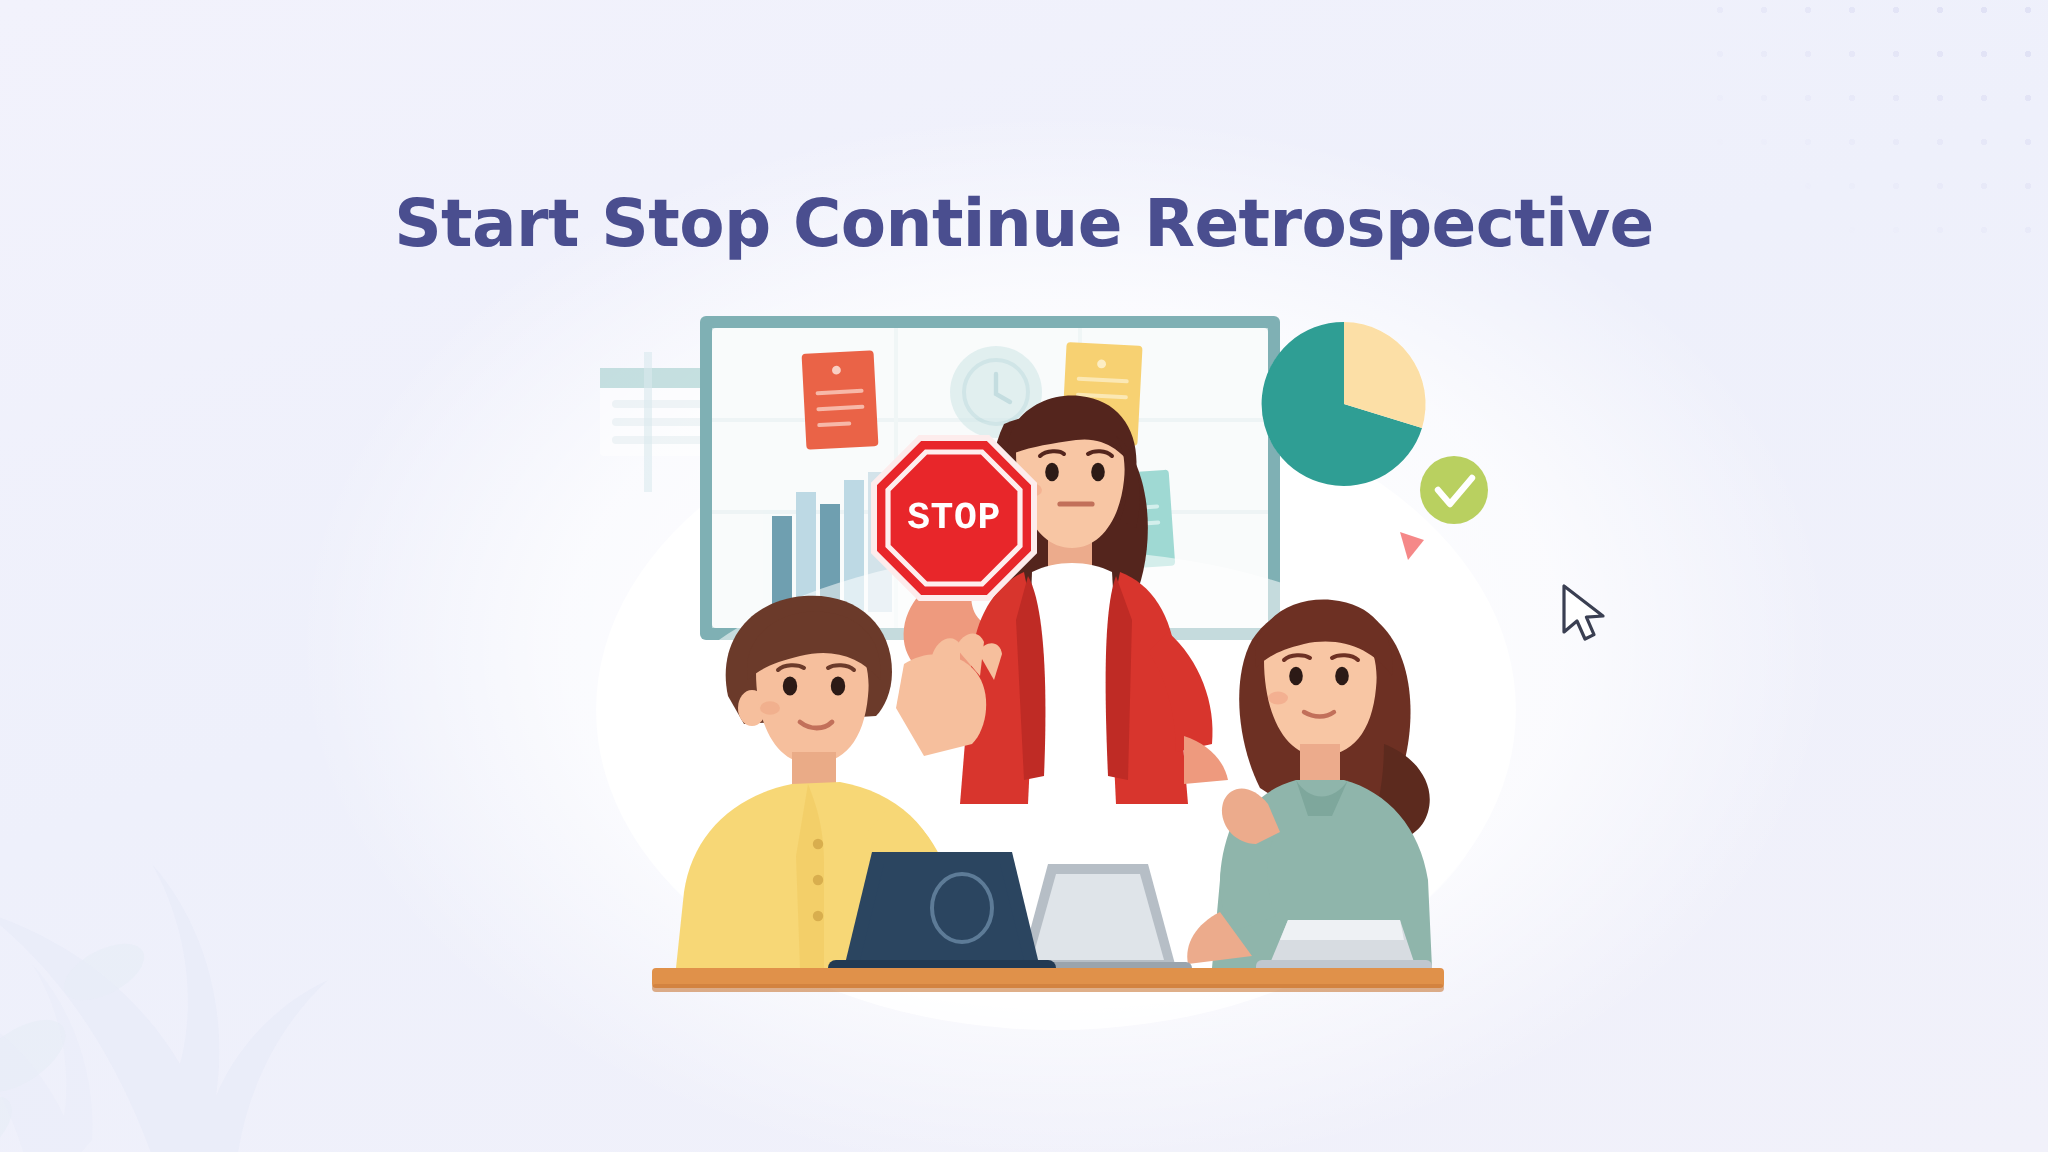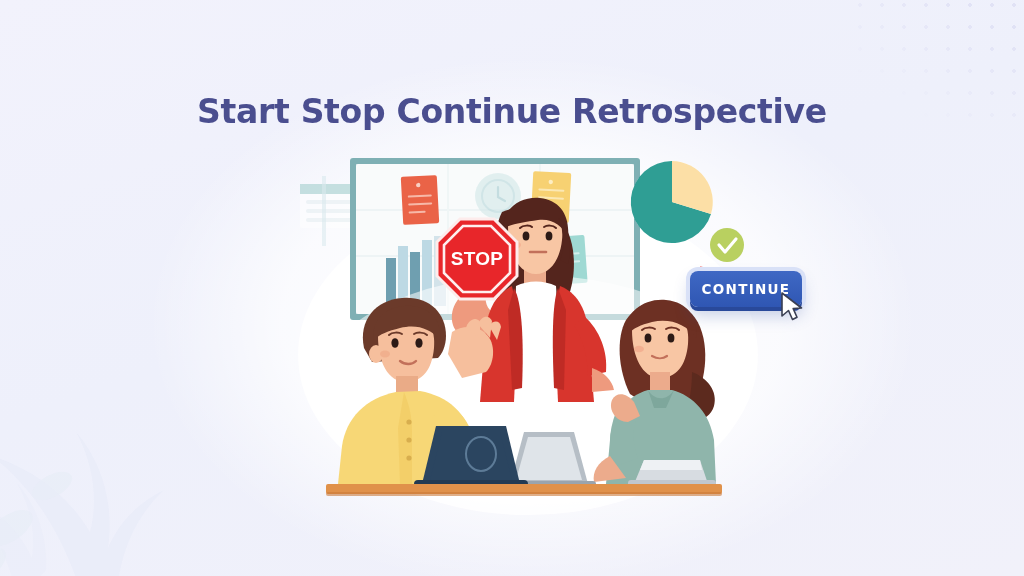--- a/index.html
+++ b/index.html
@@ -124,21 +124,21 @@
     width: 84px;
     height: 84px;
   }
   .stop-sign svg { width: 100%; height: 100%; display: block; }
   .stop-label {
     position: absolute;
     inset: 0;
     display: flex;
     align-items: center;
     justify-content: center;
-    font-family: Liberation Sans, sans-serif;
+    font-family: Liberation Mono, monospace;
     font-weight: 700;
     font-size: 19px;
     color: #ffffff;
     letter-spacing: .3px;
     pointer-events: none;
   }
 </style>
 </head>
 <body>
 
@@ -378,21 +378,20 @@
 
 
   <div class="stop-sign">
     <svg viewBox="0 0 84 84" xmlns="http://www.w3.org/2000/svg">
       <polygon points="25,2 59,2 82,25 82,59 59,82 25,82 2,59 2,25" fill="#e8262a" stroke="#fdecec" stroke-width="3"></polygon>
       <polygon points="28,9 56,9 75,28 75,56 56,75 28,75 9,56 9,28" fill="none" stroke="#ffffff" stroke-width="2.6" opacity=".92"></polygon>
     </svg>
     <span class="stop-label">STOP</span>
   </div>
 
-  <div class="badge badge-continue">CONTINUE</div>
 
   <div class="cursor-arrow">
     <svg viewBox="0 0 26 32" xmlns="http://www.w3.org/2000/svg">
       <path d="M3 2 L3 25 L9.5 19.5 L13.5 28.5 L18 26.3 L14.2 17.6 L22.5 17 Z" fill="#ffffff" stroke="#3a3f52" stroke-width="1.6" stroke-linejoin="round"></path>
     </svg>
   </div>
 
 </div>
 
 </body></html>

